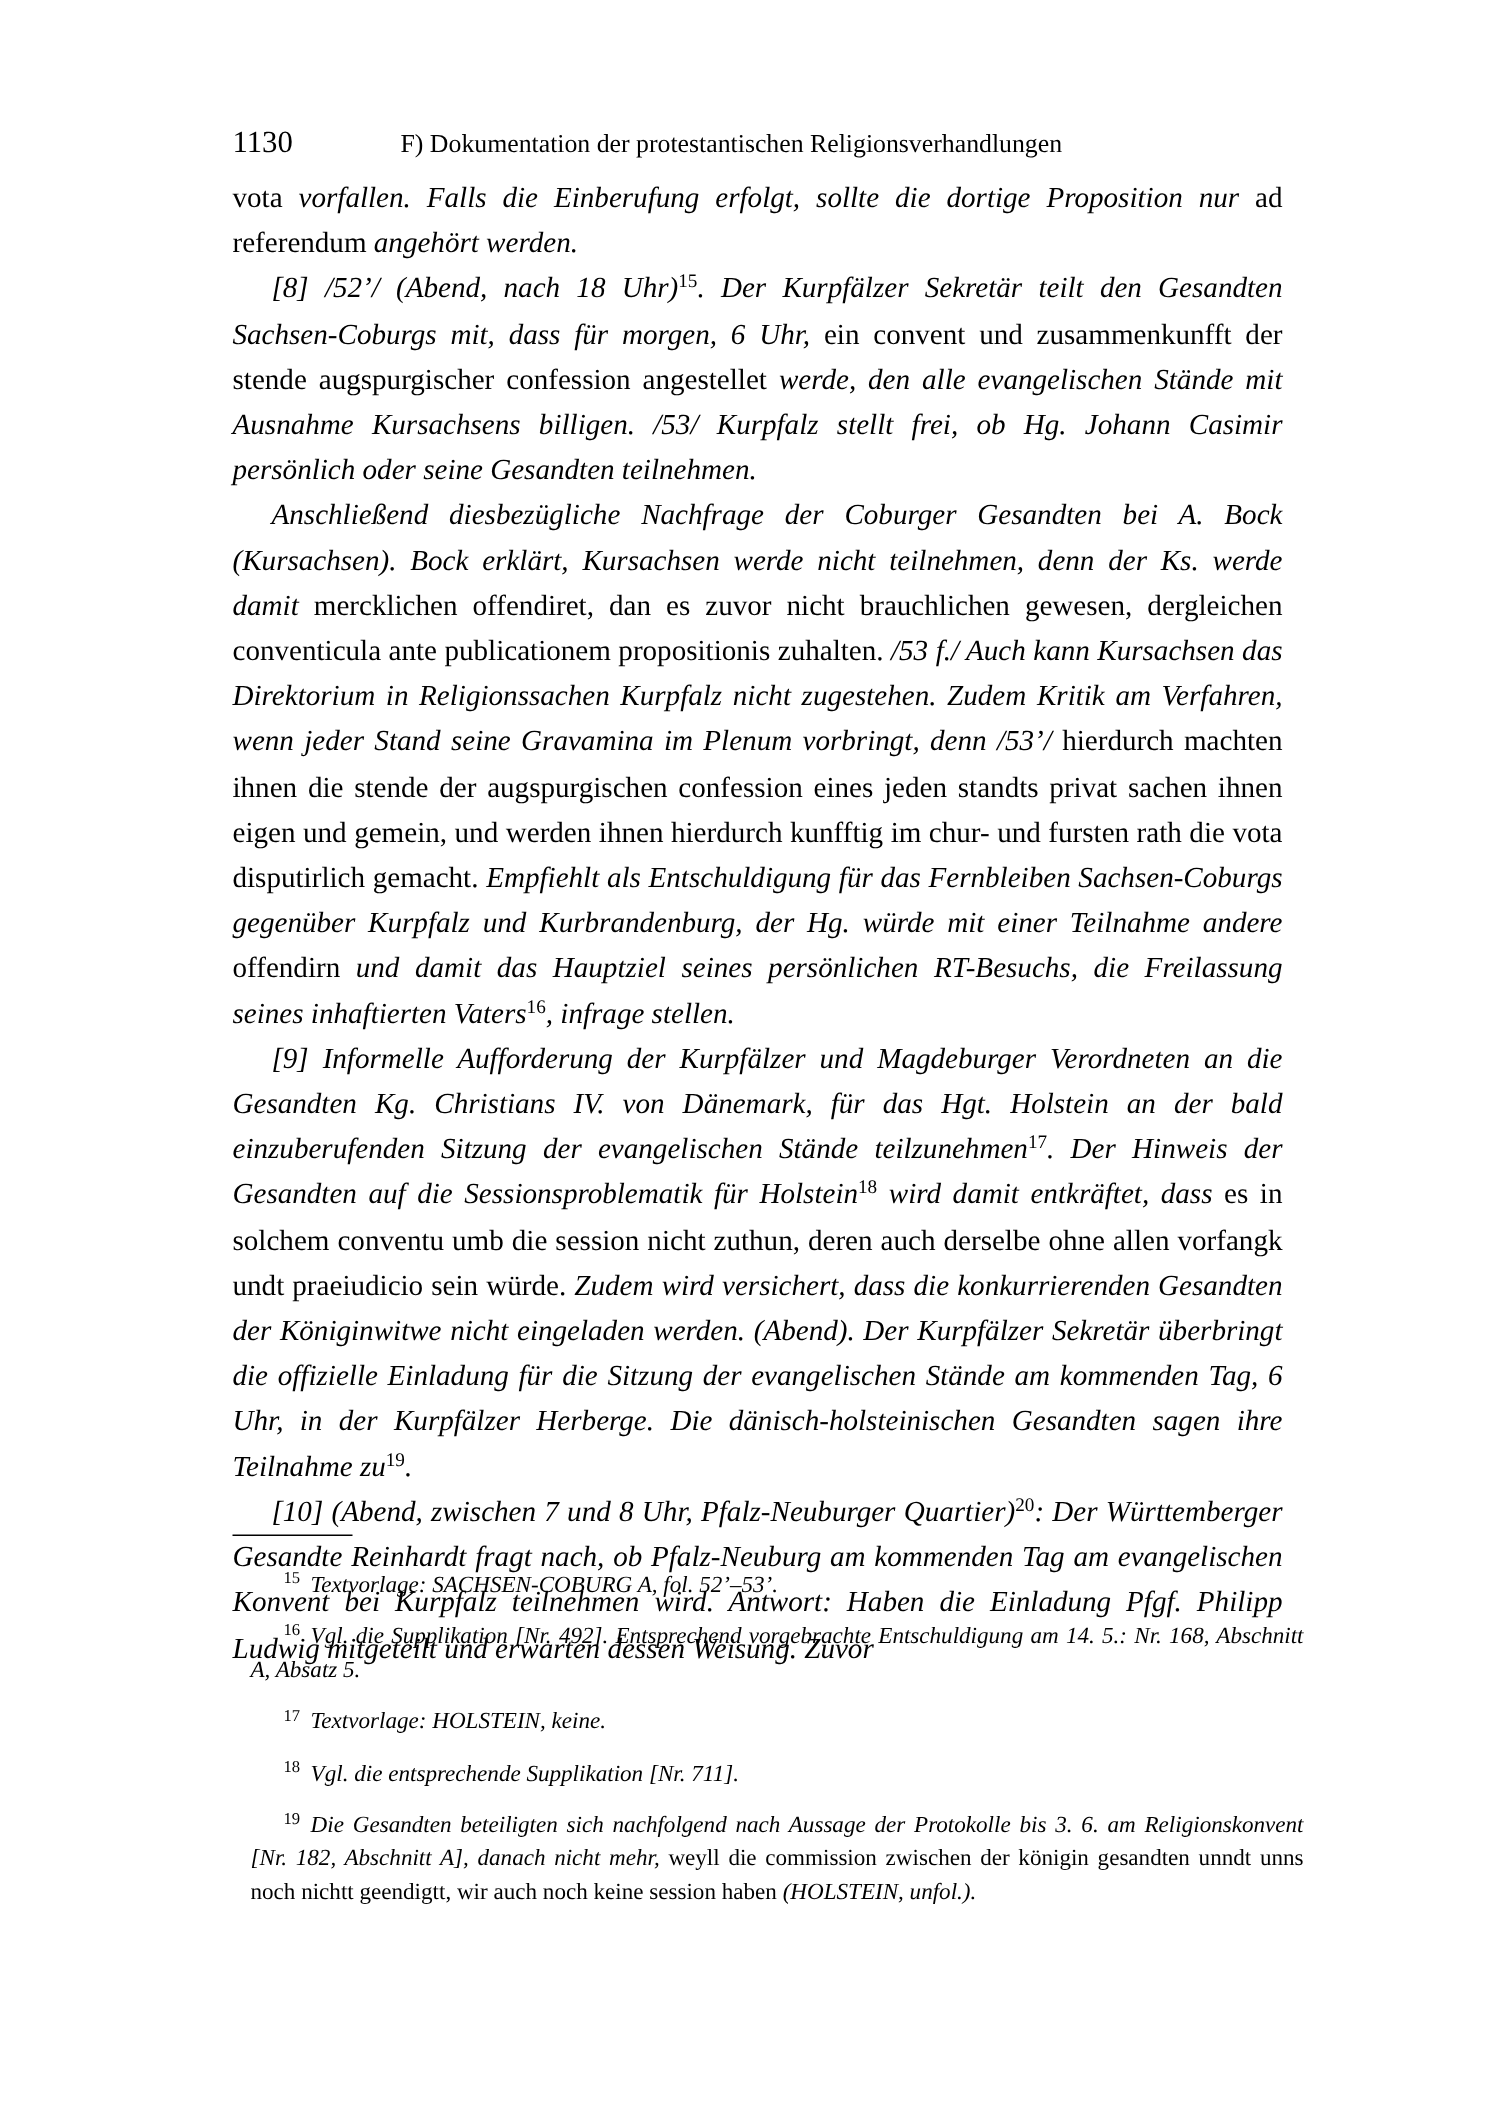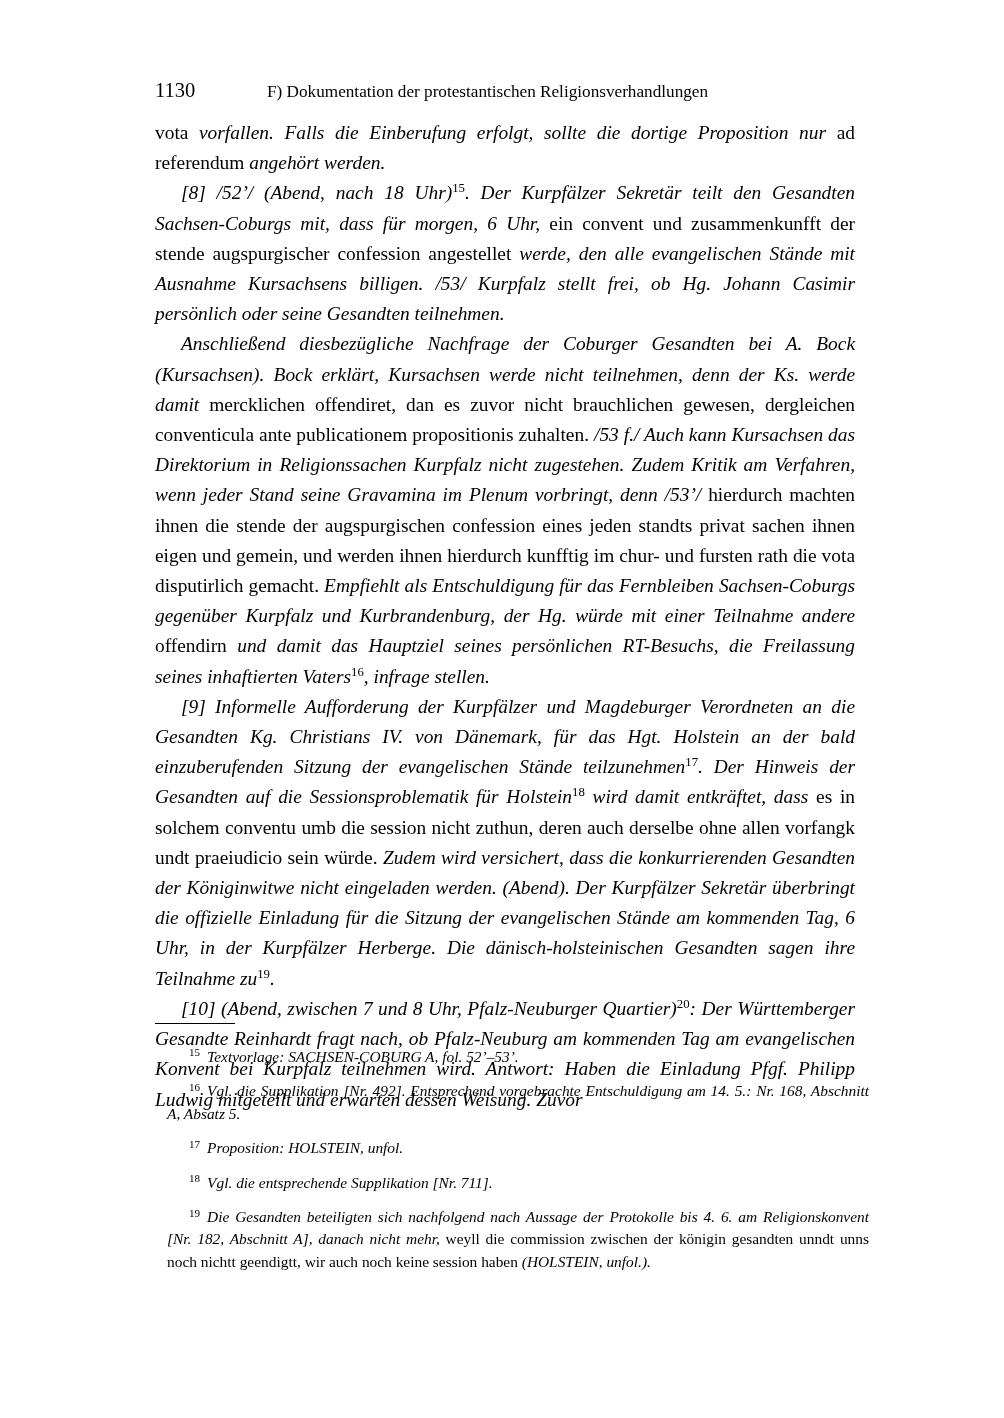--- a/index.html
+++ b/index.html
@@ -23,21 +23,21 @@
   }
 
   
   .runhead {
     position: absolute;
     left: 155px;
     top: 78px;
     width: 700px;
     height: 26px;
     font-size: 19.5px;
-    line-height: 24px;
+    line-height: 34px;
     white-space: nowrap;
   }
   .runhead .folio {
     display: inline-block;
     width: 112px;
     font-size: 20.5px;
   }
   .runhead .rh-title {
     font-size: 17.2px;
   }
@@ -128,22 +128,22 @@
   </div>
 
   <div class="fnrule"></div>
 
   <div class="footnotes">
 
     <p class="fn"><span class="fnnum">15</span><i>Textvorlage: SACHSEN-COBURG A, fol. 52’–53’.</i><span></span><i></i></p>
 
     <p class="fn"><span class="fnnum">16</span><i>Vgl. die Supplikation [Nr. 492]. Entsprechend vorgebrachte Entschuldigung am 14. 5.: Nr. 168, Abschnitt A, Absatz 5.</i><span></span><i></i></p>
 
-    <p class="fn"><span class="fnnum">17</span><i>Proposition: HOLSTEIN, unfol.</i><span></span><i></i></p>
+    <p class="fn"><span class="fnnum">17</span><i>Textvorlage: HOLSTEIN, keine.</i><span></span><i></i></p>
 
     <p class="fn"><span class="fnnum">18</span><i>Vgl. die entsprechende Supplikation [Nr. 711].</i><span></span><i></i></p>
 
-    <p class="fn"><span class="fnnum">19</span><i>Die Gesandten beteiligten sich nachfolgend nach Aussage der Protokolle bis 4. 6. am Religionskonvent [Nr. 182, Abschnitt A], danach nicht mehr,</i><span> weyll die commission zwischen der königin gesandten unndt unns noch nichtt geendigtt, wir auch noch keine session haben </span><i>(HOLSTEIN, unfol.).</i></p>
+    <p class="fn"><span class="fnnum">19</span><i>Die Gesandten beteiligten sich nachfolgend nach Aussage der Protokolle bis 3. 6. am Religionskonvent [Nr. 182, Abschnitt A], danach nicht mehr,</i><span> weyll die commission zwischen der königin gesandten unndt unns noch nichtt geendigtt, wir auch noch keine session haben </span><i>(HOLSTEIN, unfol.).</i></p>
 
 
   </div>
 
 </div>
 
 </body></html>

